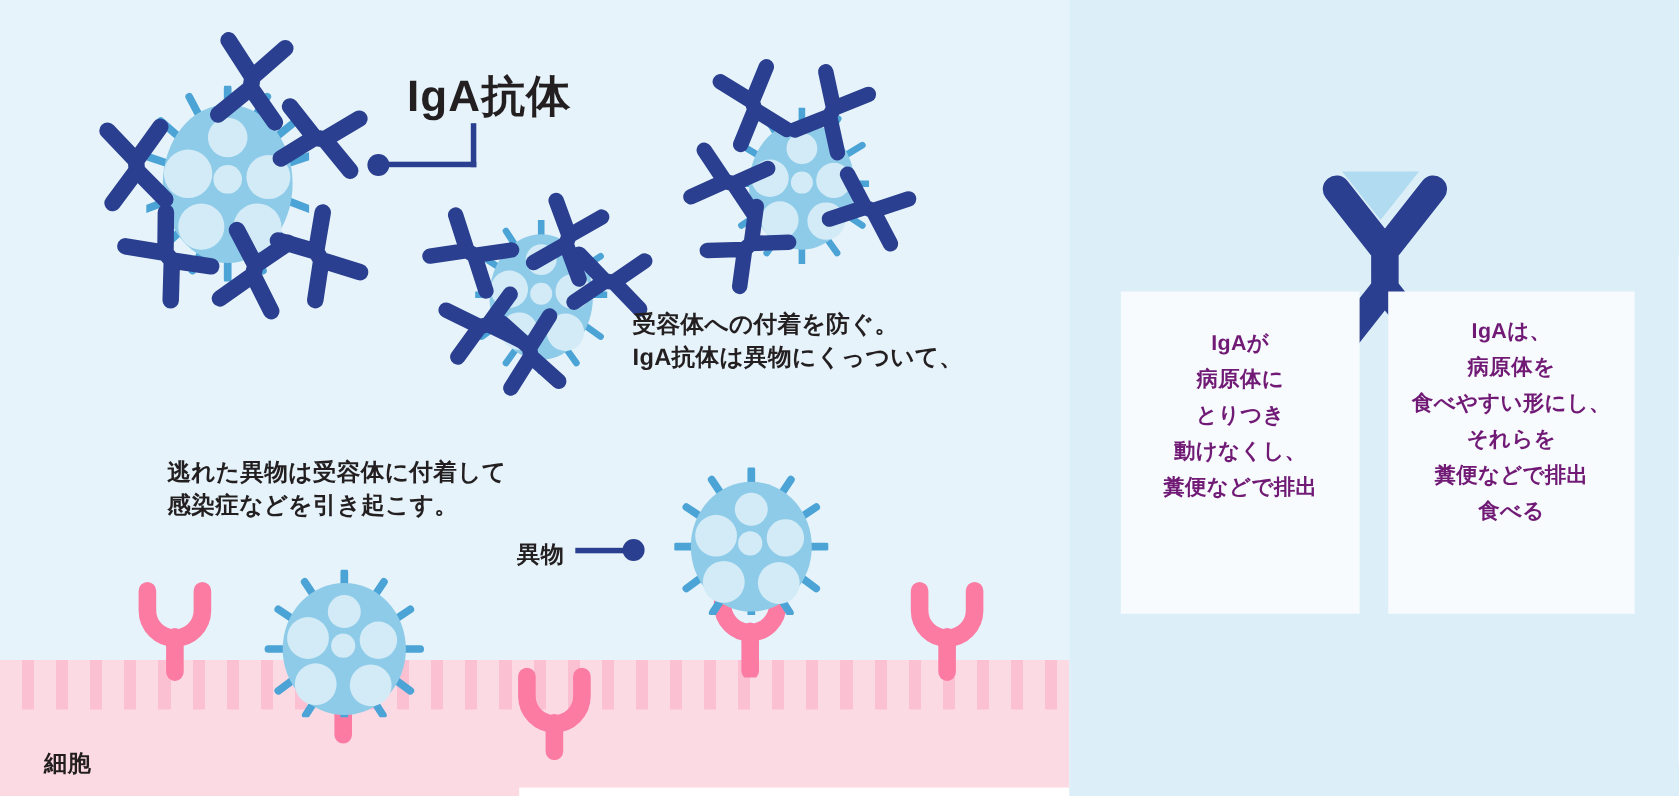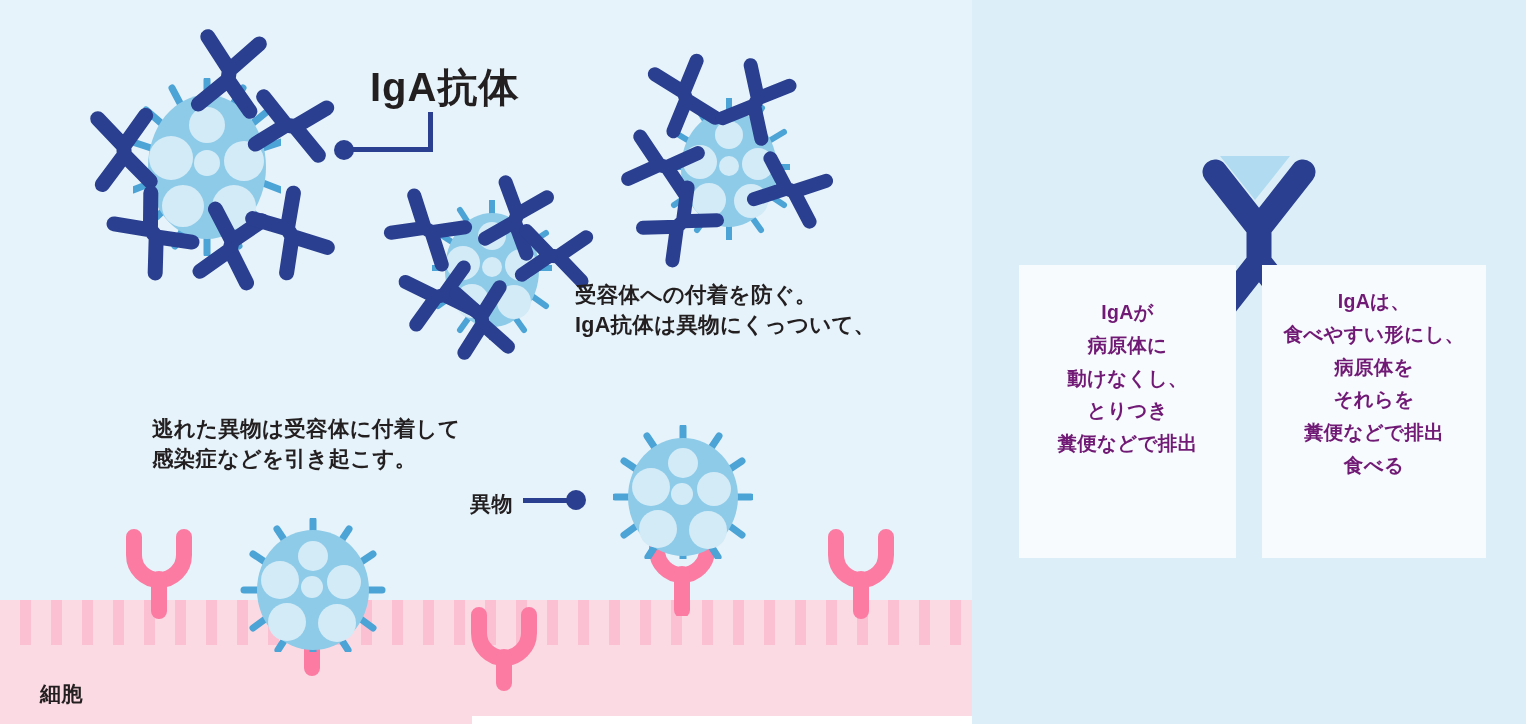--- a/index.html
+++ b/index.html
@@ -343,30 +343,30 @@
   <div class="ab-big">
     <svg width="120" height="190" viewBox="0 0 120 190">
       <path d="M16 22 L60 78 L104 22 M60 72 L60 116 M16 168 L60 112 L104 168" fill="none" stroke="#2a3f8f" stroke-width="25" stroke-linecap="round" stroke-linejoin="round"></path>
     </svg>
   </div>
 
   <div class="card" style="left:1019px;top:265px;width:217px;height:293px;">
     <div class="card-text" style="top:31px;">
       <div>IgAが</div>
       <div>病原体に</div>
+      <div>とりつき</div>
       <div>動けなくし、</div>
-      <div>とりつき</div>
       <div>糞便などで排出</div>
     </div>
   </div>
 
   <div class="card" style="left:1262px;top:265px;width:224px;height:293px;">
     <div class="card-text" style="top:20px;">
       <div>IgAは、</div>
+      <div>病原体を</div>
       <div>食べやすい形にし、</div>
-      <div>病原体を</div>
       <div>それらを</div>
       <div>糞便などで排出</div>
       <div>食べる</div>
     </div>
   </div>
 
 </div>
 
 </body></html>

